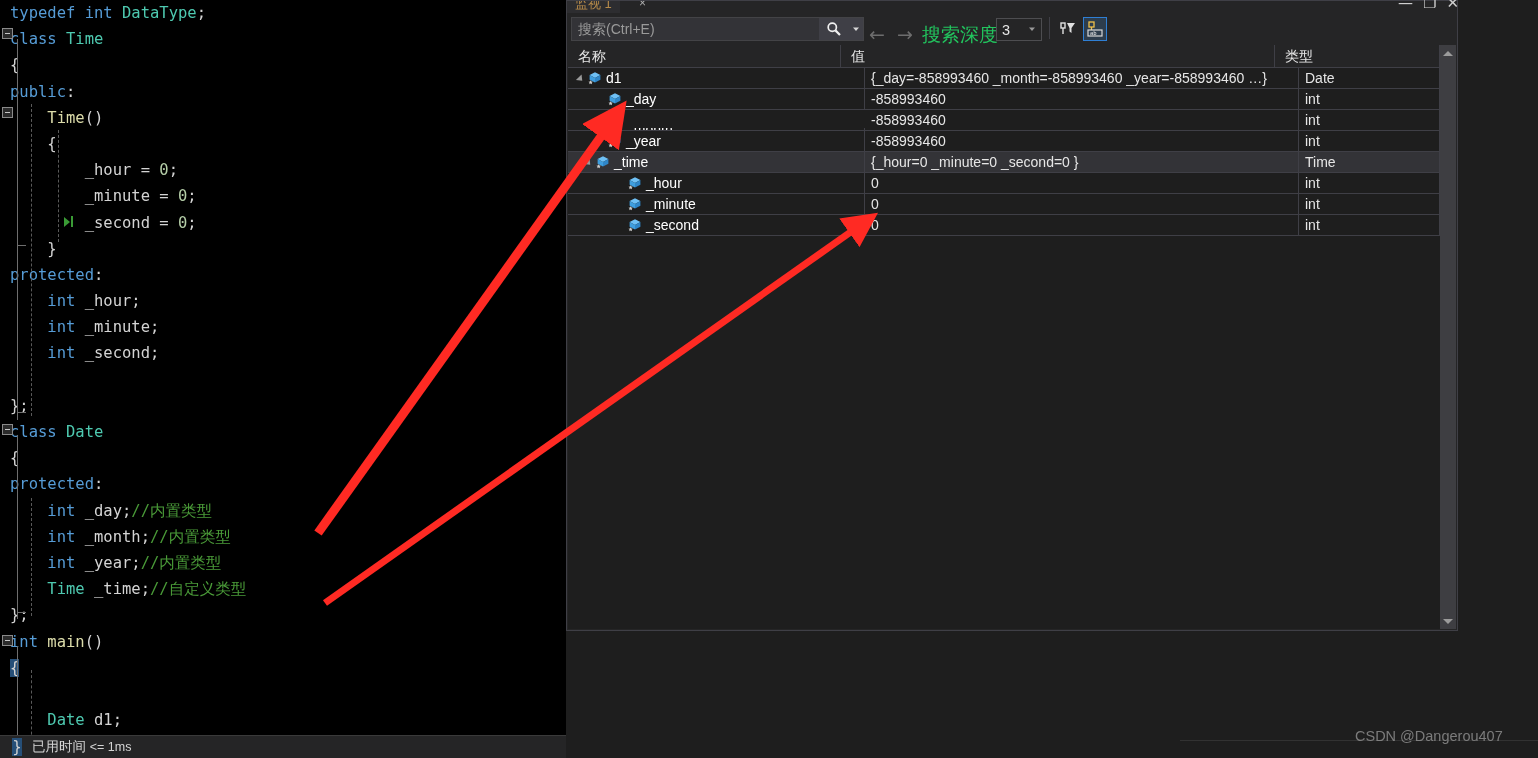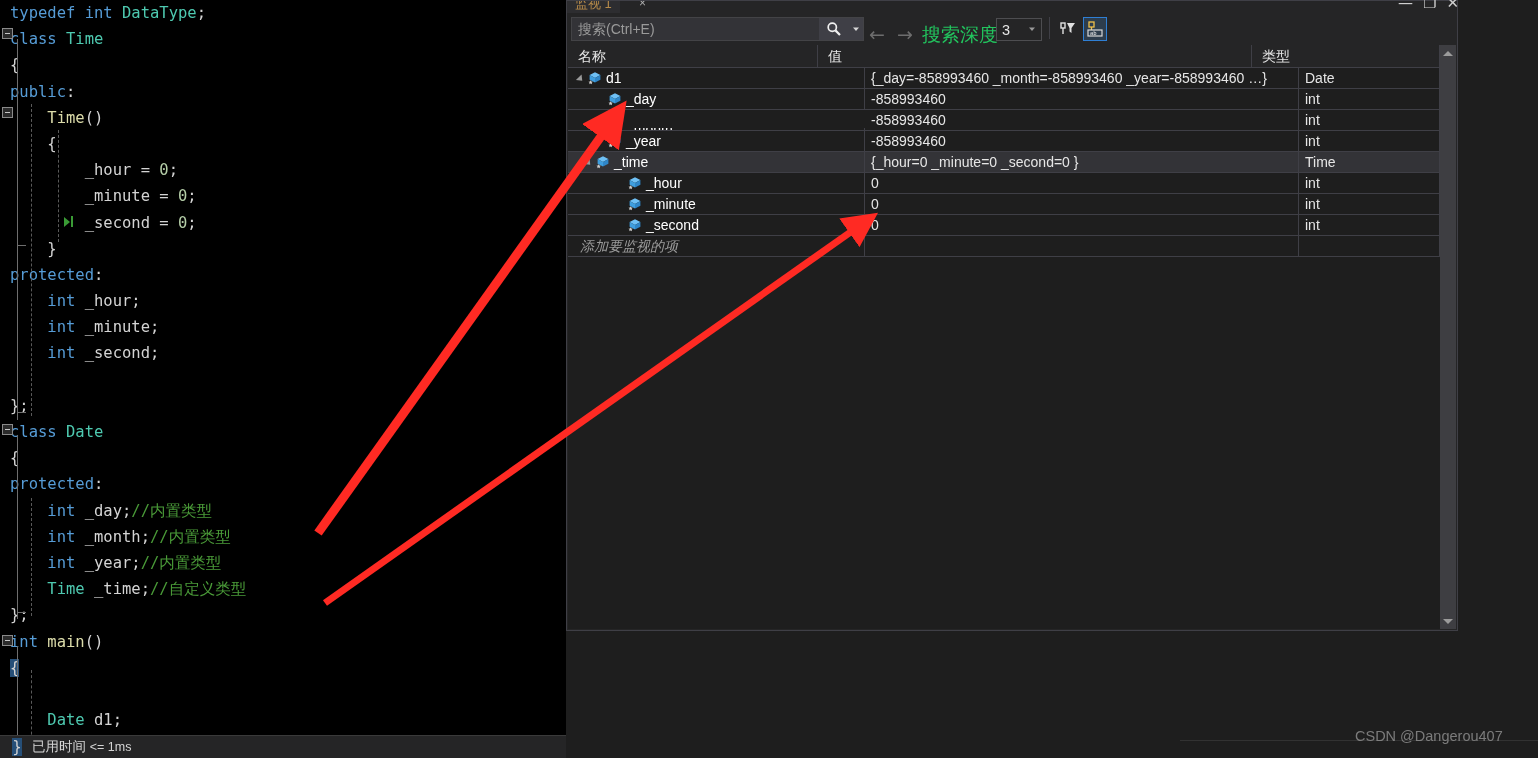--- a/index.html
+++ b/index.html
@@ -143,21 +143,21 @@
   }
   .grid-head{
     height:22px;background:#252526;display:flex;
     border-bottom:1px solid #3f3f46;
   }
   .gh{
     color:#e6e6e6;font-size:14px;line-height:22px;padding-left:10px;
     border-right:1px solid #3f3f46;box-sizing:border-box;
     position:relative;
   }
-  .gh.c-name{width:250px;}
+  .gh.c-name{width:273px;}
   .gh.c-value{width:434px;}
   .gh.c-type{flex:1;}
 
   .grow{
     height:21px;display:flex;
     border-bottom:1px solid #3f3f46;
     box-sizing:border-box;
   }
   .grow.sel{background:#333337;}
   .gc{
@@ -446,25 +446,20 @@
                   <polygon points="1.6,4.1 7,7 7,11.6 1.6,8.7" fill="#3f9ede"></polygon>
                   <polygon points="12.4,4.1 12.4,8.7 7,11.6 7,7" fill="#2f86c8"></polygon>
                   <polygon points="2.5,9.2 3.3,10.6 4.8,10.8 3.7,11.8 4,13.3 2.6,12.6 1.3,13.3 1.6,11.8 0.5,10.8 2,10.6" fill="#cfcfcf"></polygon>
                 </svg>
               </span>
               <span class="namecell-txt">_second</span>
             </div>
             <div class="gc c-value">0</div>
             <div class="gc c-type">int</div>
           </div>
-          <div class="add-row">
-            <div class="gc c-name">添加要监视的项</div>
-            <div class="gc c-value"></div>
-            <div class="gc c-type"></div>
-          </div>
         </div>
     </div>
 
     <div class="wscroll">
       <div class="arrow up">
           <div class="tri-up"></div>
         </div>
       <div class="arrow down">
           <div class="tri-dn"></div>
         </div>

